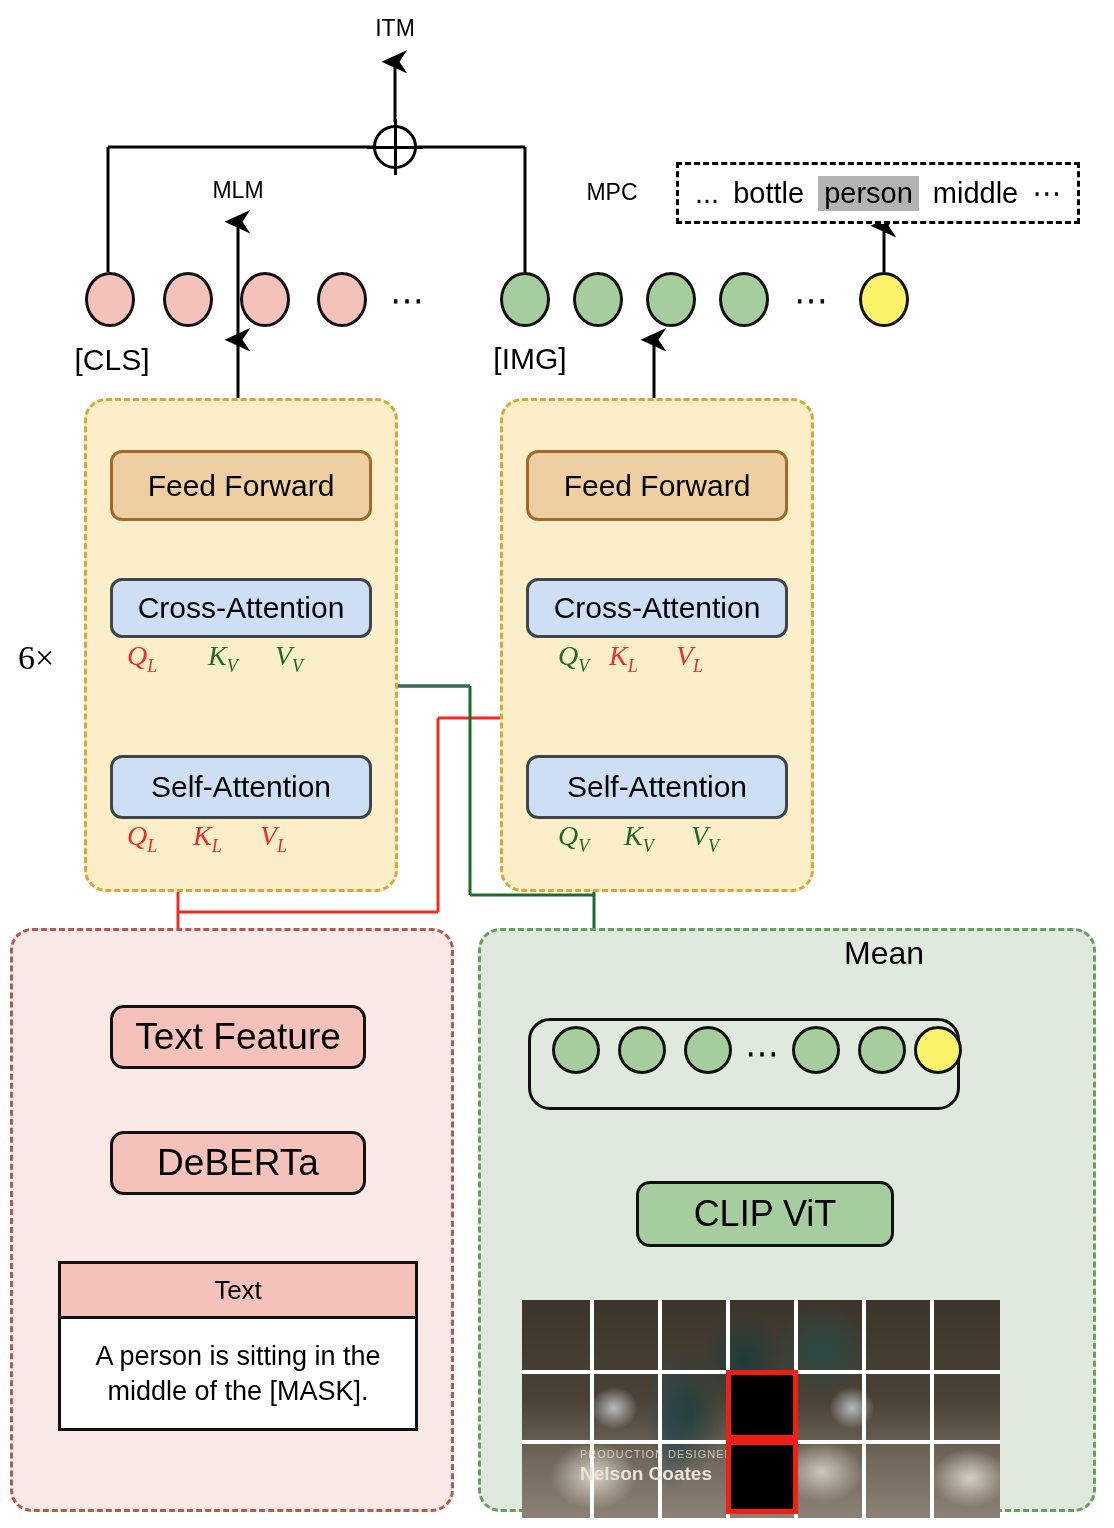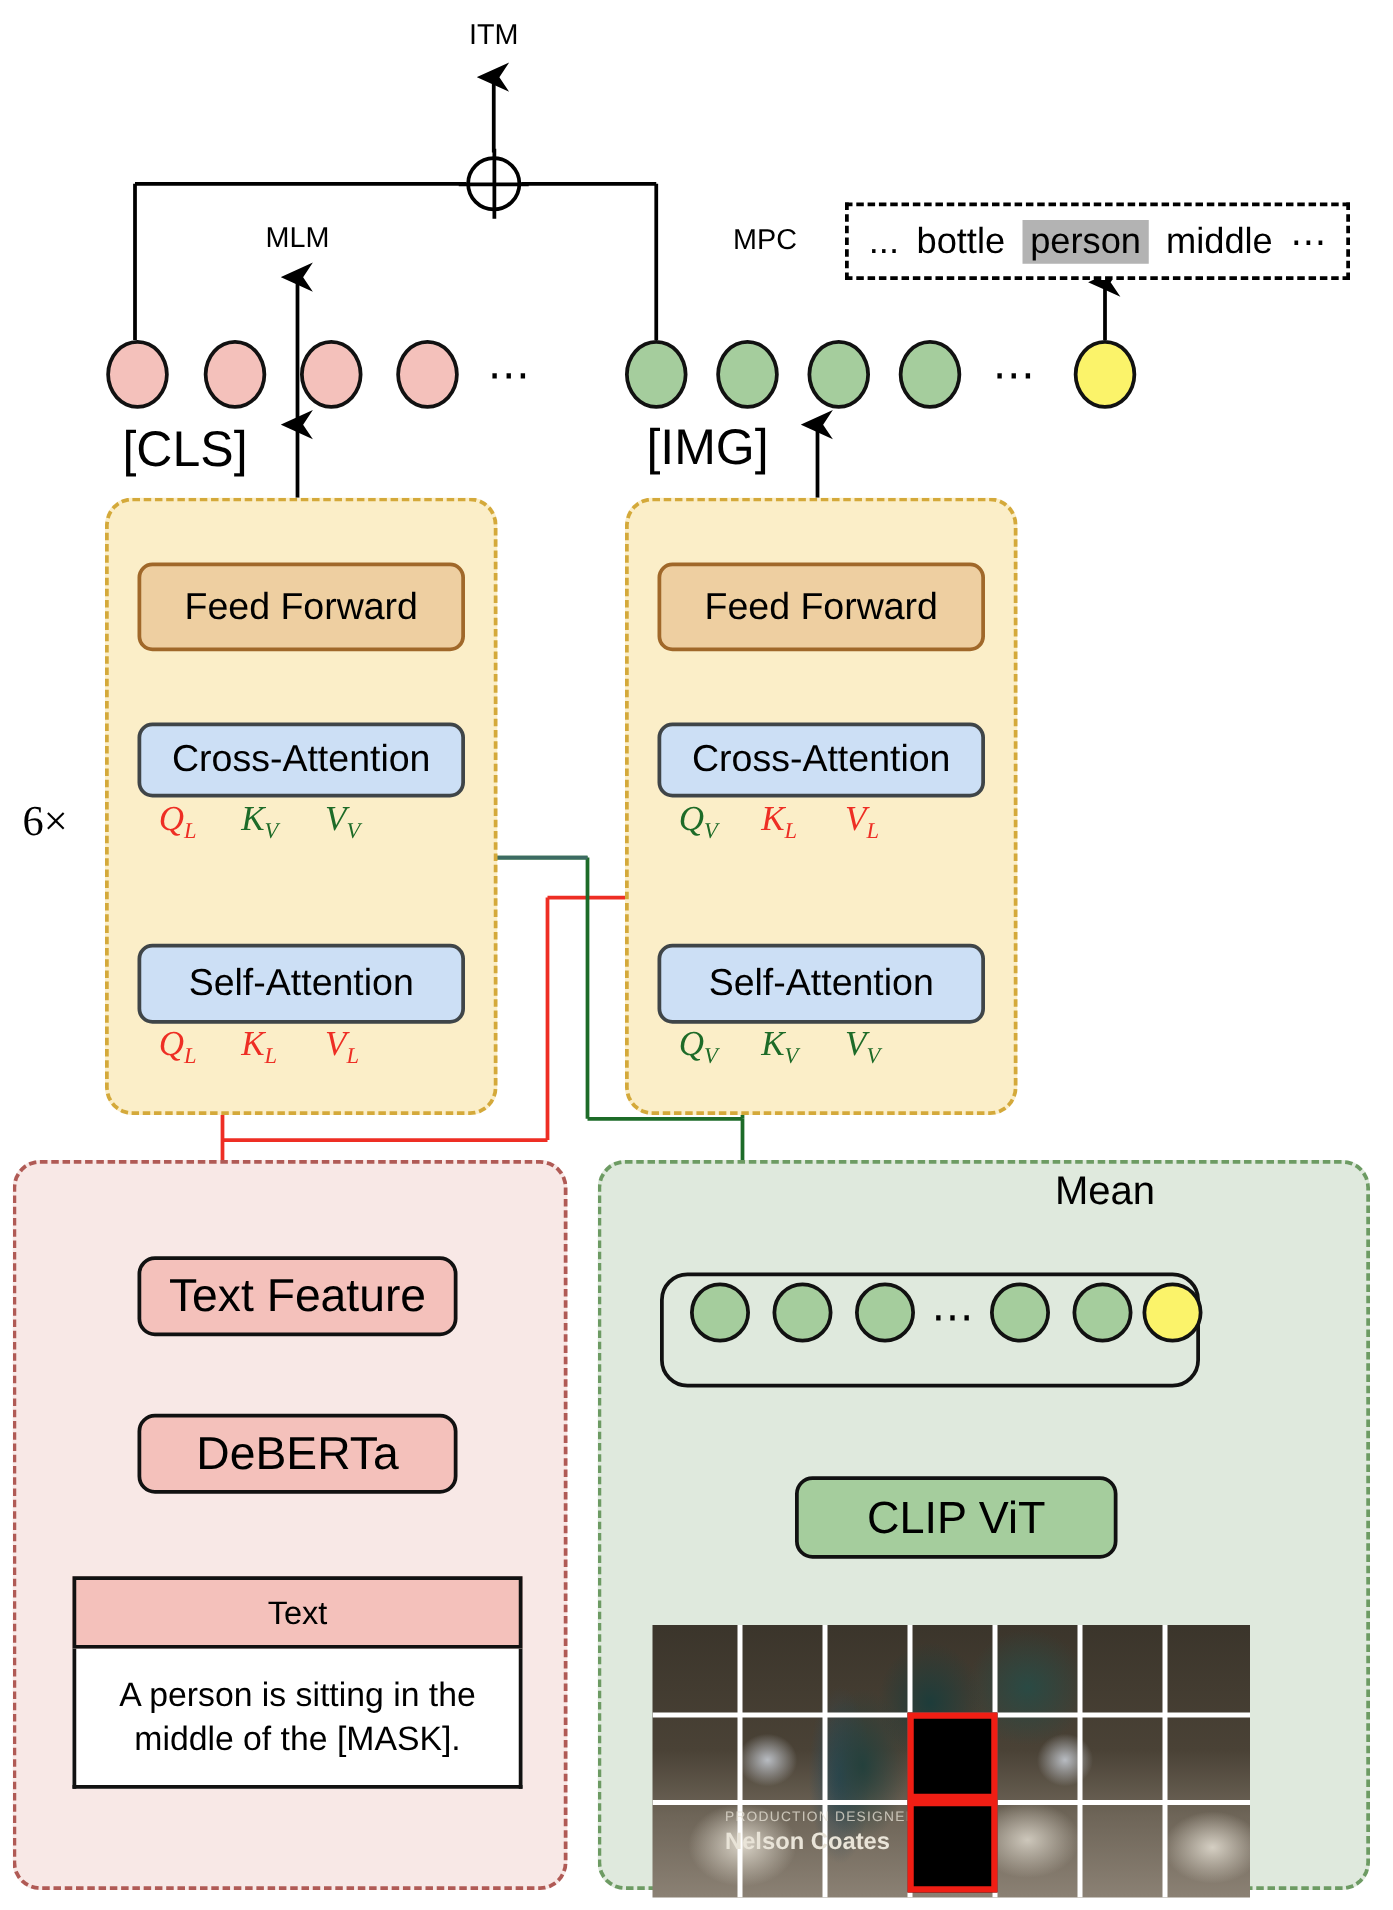--- a/index.html
+++ b/index.html
@@ -32,26 +32,26 @@
   .tok-green{background:#a5cd9d;}
   .tok-yellow{background:#fbf36a;}
 
   .plus{position:absolute;border:3px solid #000;border-radius:50%;box-sizing:border-box;background:#fff;}
   .plus:before,.plus:after{content:"";position:absolute;background:#000;}
   .plus:before{left:50%;top:-9px;width:3px;height:calc(100% + 18px);margin-left:-1.5px;}
   .plus:after{top:50%;left:-9px;height:3px;width:calc(100% + 18px);margin-top:-1.5px;}
 
   
   .lbl-big{font-size:23px;}
-  .lbl-med{font-size:40px;margin-left:36px;}
+  .lbl-med{font-size:30px;}
   .lbl-sm{font-size:32px;}
   .qkv{font-family:"Liberation Serif",serif;font-style:italic;font-size:28px;}
   .qkv sub{font-size:18px;font-style:italic;}
   .red{color:#ee2e24;}
-  .grn{color:#1d6b28;}
+  .grn{color:#1d6b28;margin-left:15px;}
   .dots{font-size:34px;letter-spacing:2px;color:#000;}
 
   
   .mpcbox{position:absolute;border:3px dashed #000;box-sizing:border-box;background:#fff;
      display:flex;align-items:center;gap:14px;padding:0 16px;font-size:29px;}
   .hl{background:#b3b3b3;padding:1px 6px;}
 
   
   .photo{position:absolute;overflow:hidden;background:#2e2a22;}
   .photo .gridline{position:absolute;background:#fff;}

